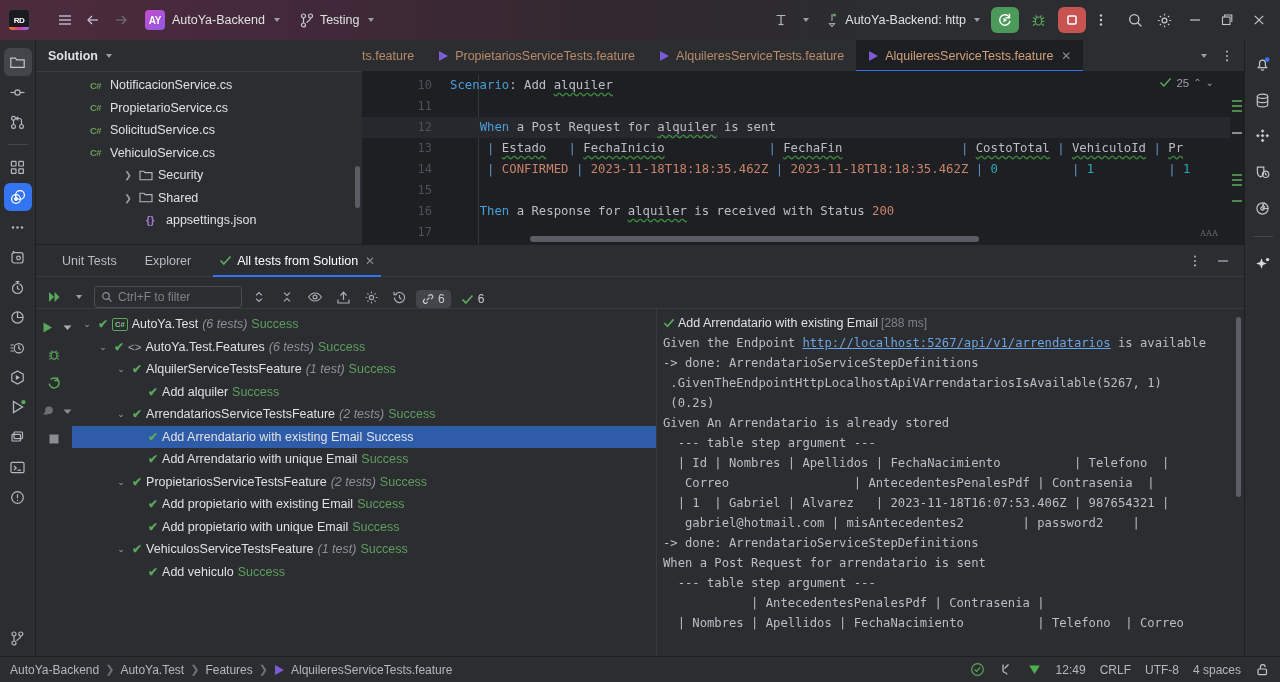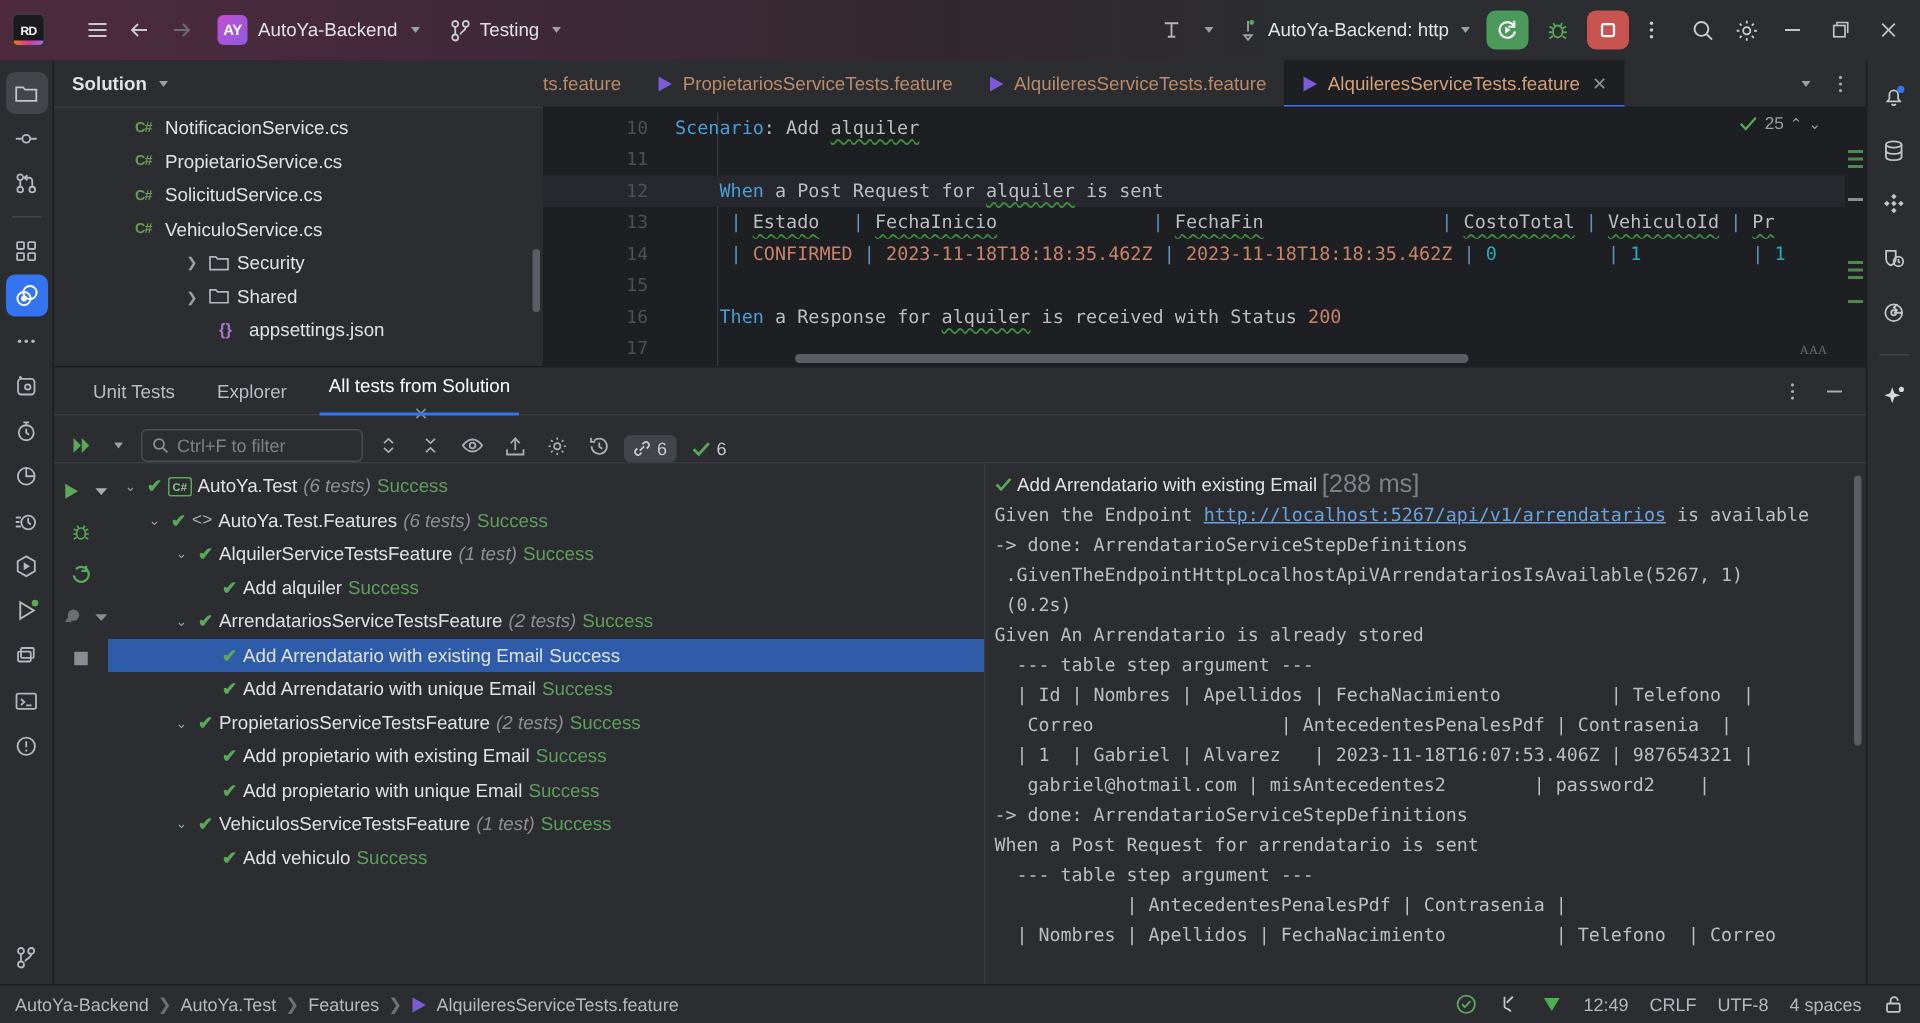--- a/index.html
+++ b/index.html
@@ -129,21 +129,21 @@
   .marker-bar { position:absolute; right:0; top:0; bottom:0; width:14px; background:#1e1f22;}
   .mk { position:absolute; right:2px; width:10px; height:2px; background:#4e8a4e;}
   .hscroll { position:absolute; left:88px; bottom:2px; height:6px; width:56%; background:#5a5d63; border-radius:3px;}
 
   
   .utpanel { flex: 1; display: flex; flex-direction: column; background: #2b2d30; min-height: 0; border-top:1px solid #1e1f22;}
   .ut-tabs { height: 32px; flex:0 0 32px; display: flex; align-items: stretch; padding-left: 12px; gap: 0;
              border-bottom: 1px solid #393b40; position:relative;}
   .ut-tab { display: flex; align-items: center; gap: 5px; padding: 0 14px; font-size: 12.5px;
             color: #b9bcc2; position: relative; }
-  .ut-tab.active { color: #fff; flex-direction: column; }
+  .ut-tab.active { color: #fff; }
   .ut-tab.active::after { content:""; position:absolute; left:8px; right:8px; bottom:-1px; height:2px; background:#3574f0;}
   .ut-tabs-right{ margin-left:auto; display:flex; align-items:center; gap:6px; padding-right:10px; color:#a9adb4;}
 
   .ut-toolbar { height: 32px; flex:0 0 32px; display: flex; align-items: flex-end; gap: 6px; padding-left: 8px;
                 border-bottom: 1px solid #393b40;}
   .tbi { width: 22px; height: 22px; display:flex; align-items:center; justify-content:center; color:#a9adb4; border-radius:4px;}
   .filter-box { height: 22px; width: 148px; border: 1px solid #4a4d52; border-radius: 4px; background: #2b2d30;
                 display: flex; align-items: center; gap: 5px; padding: 0 6px; color: #7e8288; font-size: 12px; margin-left:4px;}
   .countbox { display:flex; align-items:center; gap:4px; font-size:12px; color:#c7cbd1; background:#43454a; border-radius:4px; padding:2px 6px;}
   .countok { display:flex; align-items:center; gap:4px; font-size:12px; color:#c7cbd1; padding:2px 4px;}
@@ -160,21 +160,21 @@
   .tick { color:#5aa85a; font-size:12px; font-weight:bold; }
   .cnt { color:#8c9096; font-style:italic; }
   .succ { color:#5f9e5f; }
   .t-row.sel .cnt, .t-row.sel .succ { color:#d8e4f5; }
   .csbadge{ display:inline-block; border:1px solid #5aa85a; color:#8bc48b; font-size:7.5px; padding:0 2px; border-radius:2px; line-height:11px; font-weight:700;}
   .braces{ color:#a9adb4; font-size:11.5px;}
 
   .ut-out { flex:1; min-width:0; background:#2b2d30; position:relative; overflow:hidden; padding:4px 0 0 6px;
             border-left:1px solid #393b40; }
   .o-head { font-size:12.5px; color:#dfe1e5; display:flex; align-items:center; gap:3px; height:20px; font-family:"Liberation Sans",sans-serif;}
-  .o-ms { color:#7e8288; font-size:17px;}
+  .o-ms { color:#7e8288; font-size:12px;}
   .o-line { font-family:"DejaVu Sans Mono", monospace; font-size:12.2px; line-height:20px; color:#bcbec4; white-space:pre; }
   .o-link { color:#6aa3e0; text-decoration: underline; }
   .out-scroll{ position:absolute; right:3px; top:8px; width:5px; height:180px; background:#5a5d63; border-radius:3px;}
 
   
   .status { height: 26px; flex:0 0 26px; background: #2b2d30; display:flex; align-items:center;
             padding: 0 10px; gap: 6px; font-size: 12px; color: #b4b8bf; border-top:1px solid #1e1f22;}
   .crumb { display:flex; align-items:center; gap:6px; color:#b4b8bf;}
   .crumb-sep { color:#6e7278; font-size:11px;}
   .st-right { margin-left:auto; display:flex; align-items:center; gap:14px;}

